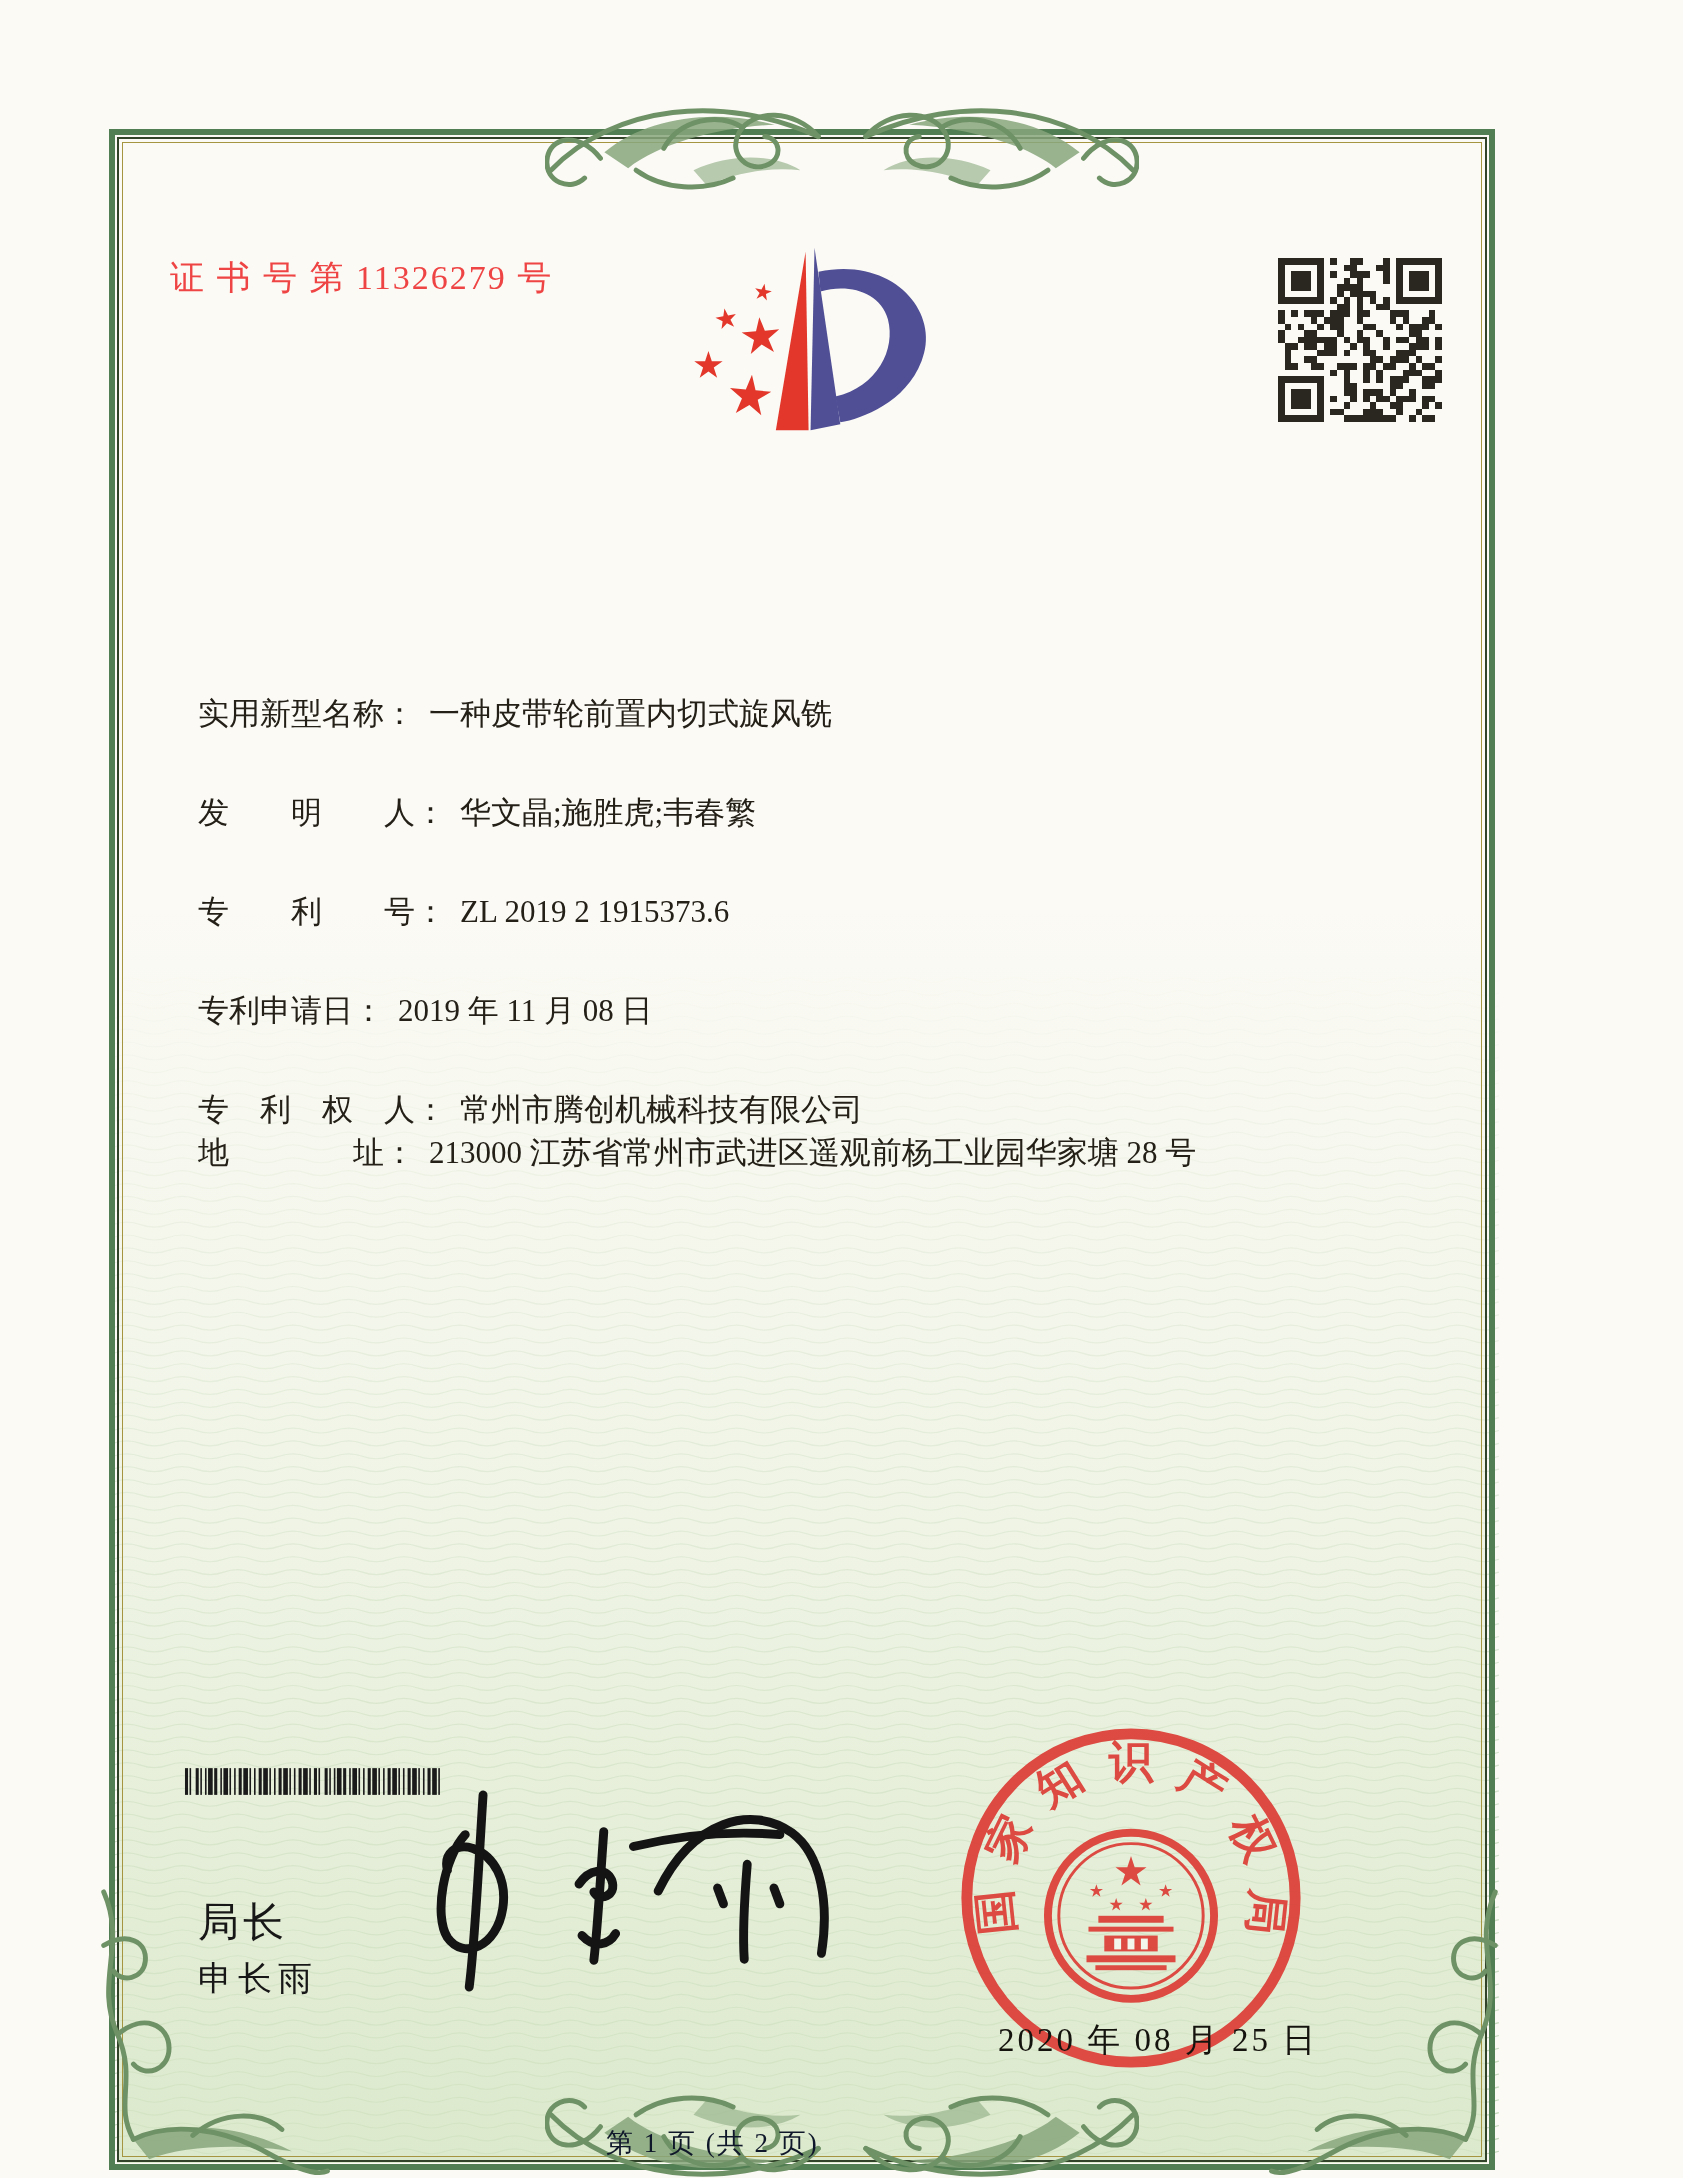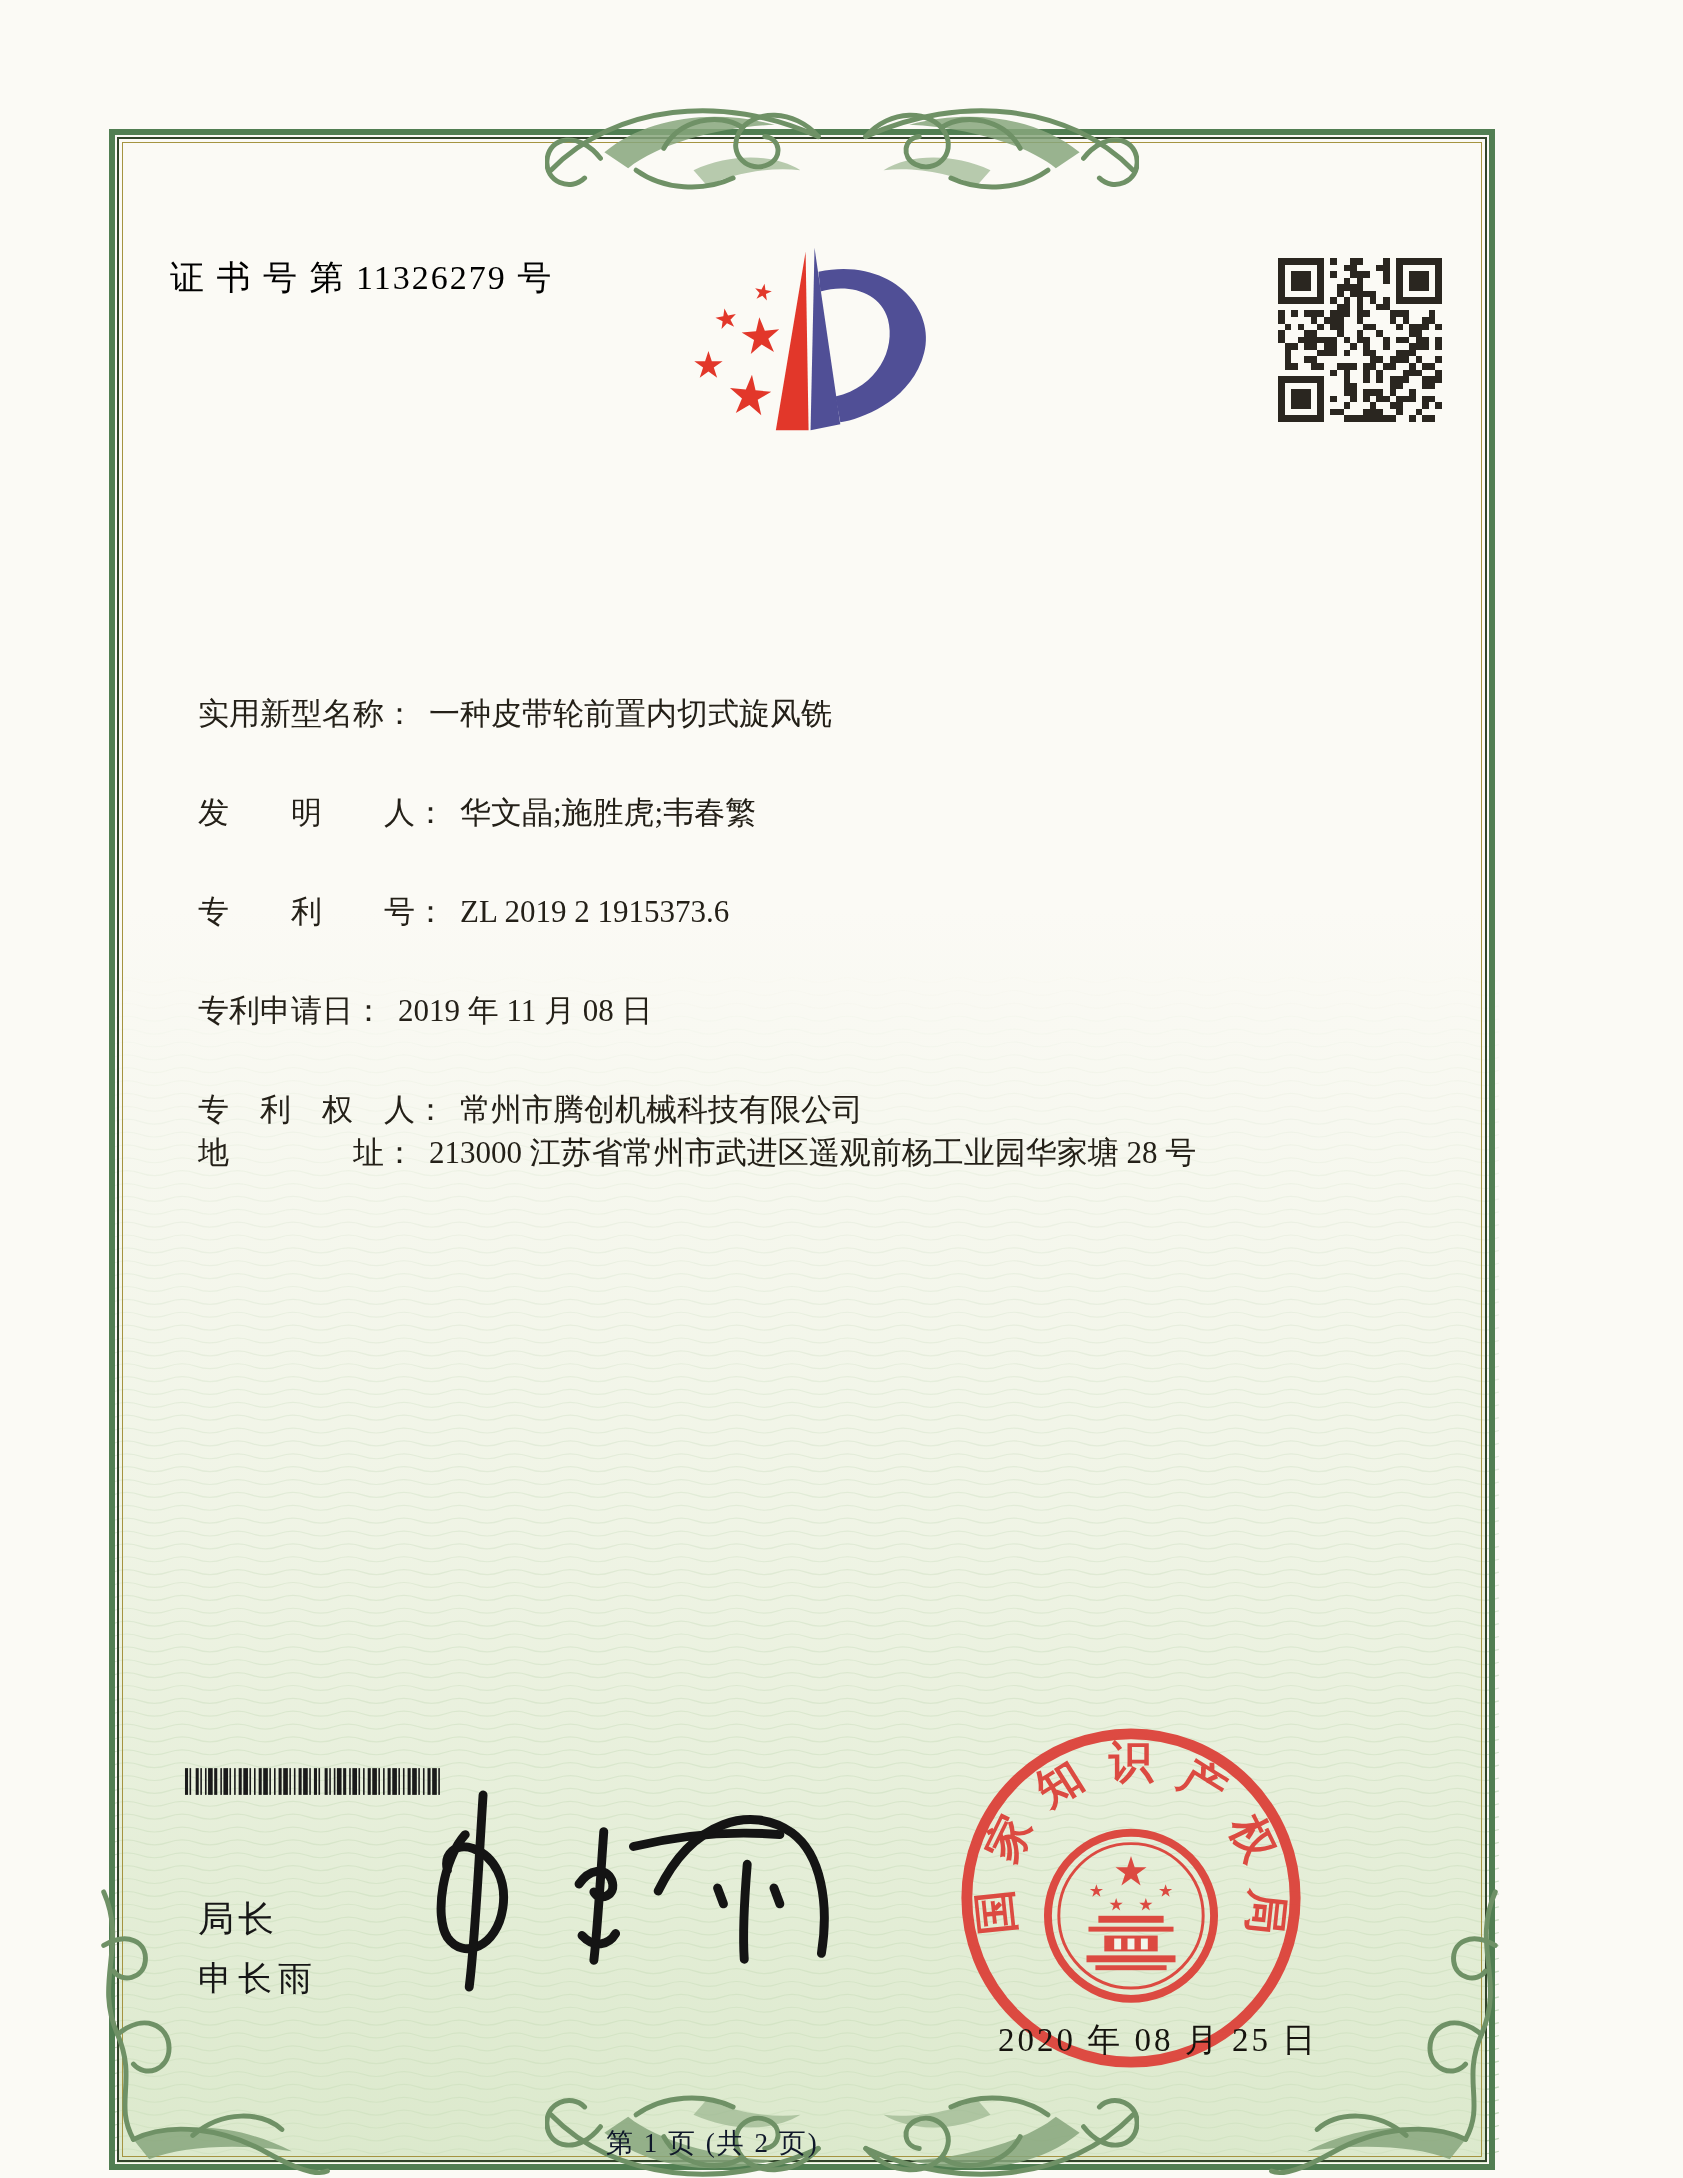--- a/index.html
+++ b/index.html
@@ -12,36 +12,36 @@
   .frame{position:absolute;left:109px;top:129px;width:1386px;height:2041px;
     border:6px solid #517e52;box-sizing:border-box;pointer-events:none;}
   .frame .inner1{position:absolute;inset:2px;border:2px solid #31442a;}
   .frame .inner2{position:absolute;inset:7px;border:1px solid #a59440;}
   .tint{position:absolute;left:117px;top:139px;width:1370px;height:2024px;
     background:linear-gradient(180deg,rgba(236,243,228,0) 38%,rgba(226,237,211,.45) 68%,rgba(214,230,197,.85) 100%);
     pointer-events:none;}
   #waves{position:absolute;left:0;top:0;pointer-events:none;}
   .ornament{position:absolute;pointer-events:none;}
   
-  .cert-no{position:absolute;left:170px;top:255px;font-size:34px;letter-spacing:2px;color:#000000;}
+  .cert-no{position:absolute;left:170px;top:255px;font-size:34px;letter-spacing:2px;color:#ef4444;}
   .logo{position:absolute;left:644px;top:230px;}
   .qr{position:absolute;left:1278px;top:258px;}
   .title{position:absolute;left:802px;top:495px;transform:translateX(-50%);
     white-space:nowrap;font-size:81px;font-weight:bold;letter-spacing:18px;color:#141414;}
   
   .row{position:absolute;left:198px;width:1287px;height:46px;font-size:31px;color:#242018;white-space:nowrap;}
   .flabel{display:inline-block;}
   .fvalue{margin-left:14px;color:#242018;}
   .row .second{position:absolute;left:609px;top:0;}
   
   .paras{position:absolute;left:188px;top:1364px;width:1233px;text-align:justify;}
   .paras p{margin:0 0 8px 0;font-size:32px;line-height:53px;text-indent:2em;letter-spacing:0.5px;color:#1e1c16;}
   
   .barcode{position:absolute;left:183px;top:1768px;}
-  .officer-title{position:absolute;left:198px;top:1895px;font-size:36px;letter-spacing:4px;color:#171717;}
+  .officer-title{position:absolute;left:198px;top:1895px;font-size:41px;letter-spacing:4px;color:#171717;}
   .officer-name{position:absolute;left:198px;top:1956px;font-size:34px;letter-spacing:6px;color:#171717;}
   .signature{position:absolute;left:396px;top:1777px;}
   .seal{position:absolute;left:953px;top:1720px;}
   .seal-date{position:absolute;left:998px;top:2018px;font-size:33px;letter-spacing:3px;color:#15130e;z-index:6;}
   .footer{position:absolute;left:606px;top:2125px;font-size:27px;letter-spacing:2px;color:#0f172a;}
   svg{display:block;}
 </style>
 </head>
 <body>
 

